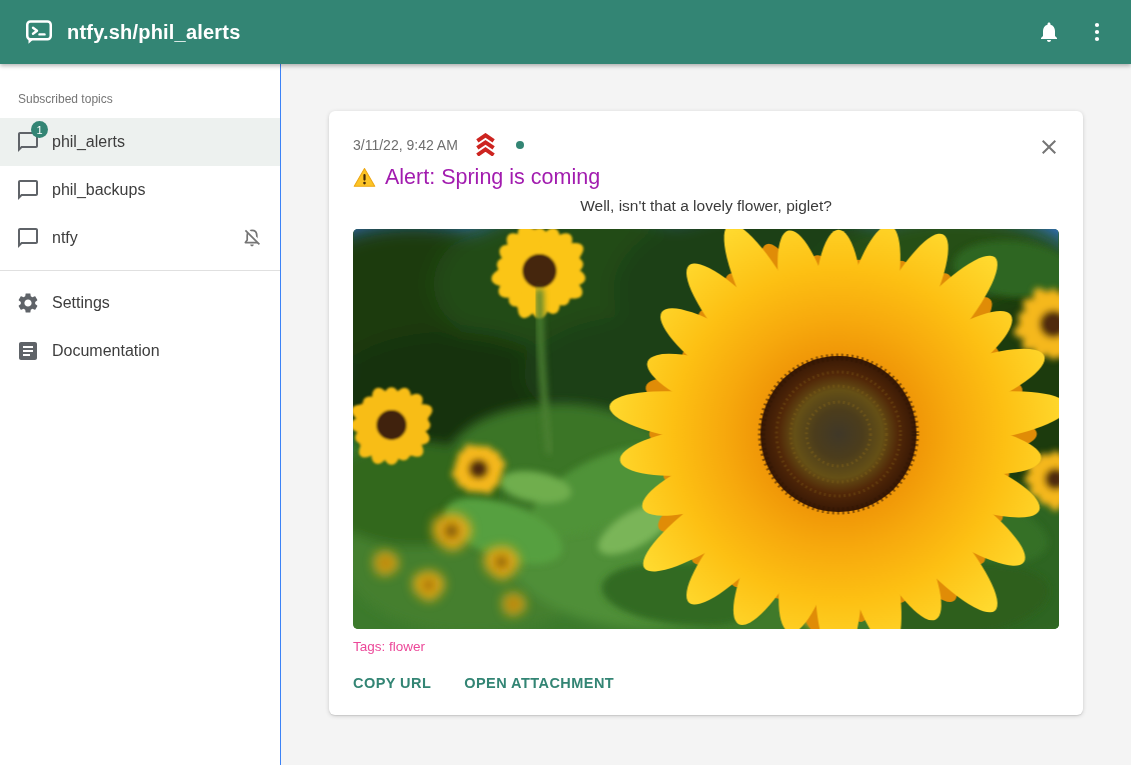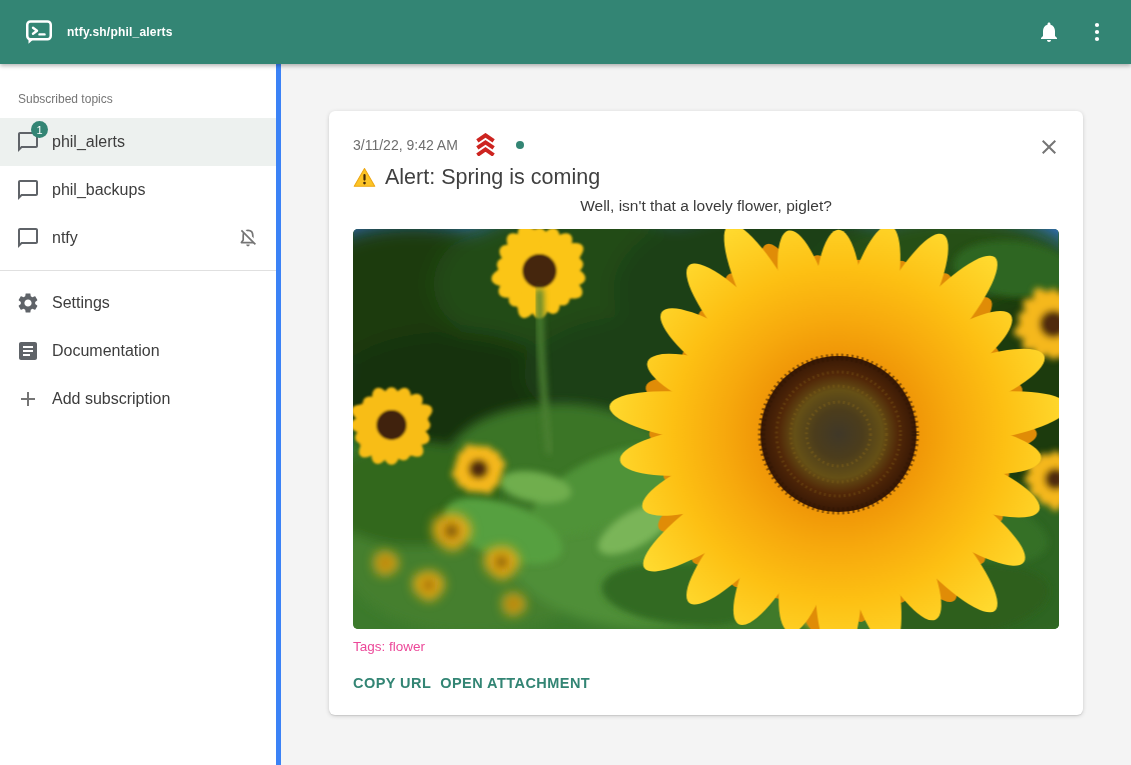--- a/index.html
+++ b/index.html
@@ -11,31 +11,31 @@
   }
   
   .appbar {
     height: 64px; background: #338574; color: #fff;
     display: flex; align-items: center;
     padding: 0 10px 0 24px;
     box-shadow: 0 2px 4px rgba(0,0,0,.28);
     position: relative; z-index: 10;
   }
   .appbar-logo { width: 30px; height: 30px; margin-right: 13px; flex: none; }
-  .appbar-title { font-size: 12px; font-weight: bold; letter-spacing: .2px; }
+  .appbar-title { font-size: 20px; font-weight: bold; letter-spacing: .2px; }
   .appbar-spacer { flex: 1; }
   .iconbtn {
     width: 48px; height: 48px; border: none; background: none; cursor: pointer;
     display: flex; align-items: center; justify-content: center; border-radius: 50%;
     padding: 0;
   }
   
   .shell { display: flex; height: 701px; }
   .sidebar {
-    width: 281px; background: #fff; border-right: 5px solid #3b82f6;
+    width: 281px; background: #fff; border-right: 1px solid #3b82f6;
     flex: none; padding-top: 2px;
   }
   .caption { font-size: 12px; color: #757575; padding: 26px 16px 12px 18px; }
   .nav-item {
     height: 48px; display: flex; align-items: center;
     padding: 0 16px; font-size: 16px; color: #3d3d3d; cursor: pointer;
   }
   .nav-item.selected { background: #edf1ef; }
   .icon-wrap { width: 24px; height: 24px; margin-right: 12px; position: relative; flex: none; }
   .badge {
@@ -53,28 +53,28 @@
     border-radius: 6px; box-shadow: 0 1px 4px rgba(0,0,0,.16), 0 1px 1px rgba(0,0,0,.08);
     padding: 22px 24px 24px; position: relative;
   }
   .meta { display: flex; align-items: center; gap: 16px; color: #6e6e6e; font-size: 14px; }
   .new-dot { width: 8px; height: 8px; border-radius: 50%; background: #338574; margin-left: 3px; }
   .close-btn {
     position: absolute; top: 22px; right: 20px; width: 28px; height: 28px;
     background: none; border: none; cursor: pointer; padding: 2px; border-radius: 50%;
   }
   .title-row { display: flex; align-items: center; gap: 9px; margin-top: 9px; }
-  .title-text { font-size: 21.5px; color: #404040; }
+  .title-text { font-size: 21.5px; color: #a21caf; }
   .body-text { margin-top: 7px; font-size: 15.5px; color: #3b3b3b; text-align: center; }
   .attachment {
     display: block; margin-top: 14px; width: 706px; height: 400px;
     border-radius: 5px; cursor: pointer; background: #3c7a2c;
   }
   .tags { margin-top: 10px; font-size: 13.5px; color: #ec4899; }
-  .actions { margin-top: 21px; display: flex; gap: 9px; }
+  .actions { margin-top: 21px; display: flex; gap: 33px; }
   .action-btn {
     background: none; border: none; padding: 0; cursor: pointer;
     font-family: "Liberation Sans", sans-serif;
     font-size: 14.5px; font-weight: bold; letter-spacing: .45px; color: #338574;
   }
 </style>
 </head>
 <body>
 
 <header class="appbar">
@@ -155,28 +155,20 @@
 
     <div class="nav-item">
       <span class="icon-wrap">
         <svg width="24" height="24" viewBox="0 0 24 24">
             <path fill="#5f6368" d="M19 3H5c-1.1 0-2 .9-2 2v14c0 1.1.9 2 2 2h14c1.1 0 2-.9 2-2V5c0-1.1-.9-2-2-2zm-5 14H7v-2h7v2zm3-4H7v-2h10v2zm0-4H7V7h10v2z"></path>
           </svg>
       </span>
       <span>Documentation</span>
     </div>
 
-    <div class="nav-item">
-      <span class="icon-wrap">
-        <svg width="24" height="24" viewBox="0 0 24 24">
-            <path fill="#757575" d="M19 13h-6v6h-2v-6H5v-2h6V5h2v6h6v2z"></path>
-          </svg>
-      </span>
-      <span>Add subscription</span>
-    </div>
   </nav>
 
   <main class="main">
     <section class="card">
 
       <button class="close-btn">
         <svg width="24" height="24" viewBox="0 0 24 24">
           <path fill="#757575" d="M19 6.41 17.59 5 12 10.59 6.41 5 5 6.41 10.59 12 5 17.59 6.41 19 12 13.41 17.59 19 19 17.59 13.41 12z"></path>
         </svg>
       </button>

